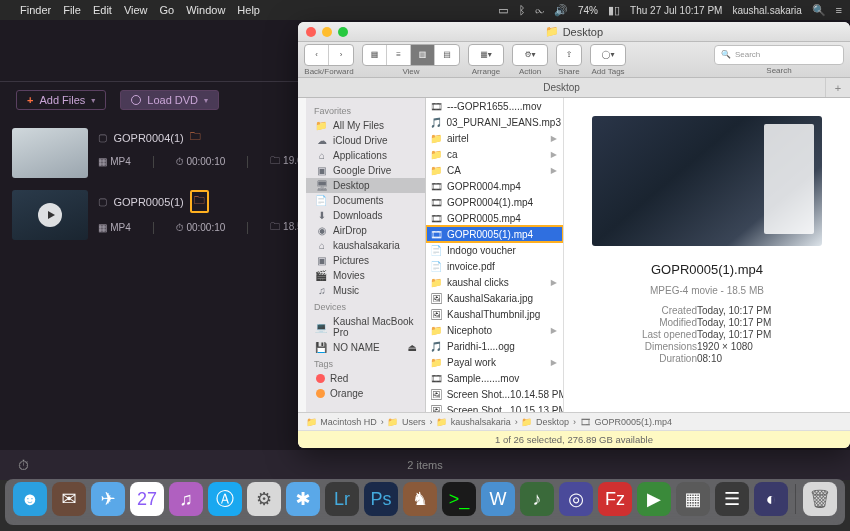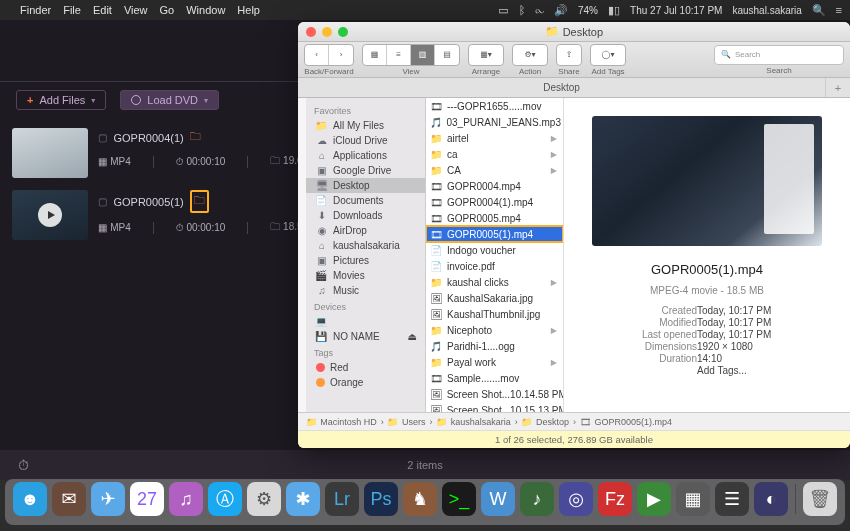--- a/index.html
+++ b/index.html
@@ -298,20 +298,21 @@
           </div>
           <div class="sb-item">
             <span class="sb-ico">♫</span>
             <span>Music</span>
           </div>
         </div>
       <div class="sb-head">Devices</div>
       <div id="sb-dev">
           <div class="sb-item">
             <span class="sb-ico">💻</span>
+            <span>Kaushal MacBook Pro</span>
           </div>
           <div class="sb-item">
             <span class="sb-ico">💾</span>
             <span>NO NAME</span>
             <span style="margin-left:auto">⏏</span>
           </div>
         </div>
       <div class="sb-head">Tags</div>
       <div id="sb-tags">
           <div class="sb-item">
@@ -429,25 +430,21 @@
             <div>
               <span class="lbl">Last opened</span>
               <span class="val">Today, 10:17 PM</span>
             </div>
             <div>
               <span class="lbl">Dimensions</span>
               <span class="val">1920 × 1080</span>
             </div>
             <div>
               <span class="lbl">Duration</span>
-              <span class="val">14:10</span>
-            </div>
-            <div>
-              <span class="lbl"></span>
-              <span class="val add-tags">Add Tags...</span>
+              <span class="val">08:10</span>
             </div>
           </div>
       </div>
     </div>
   </div>
   <div class="pathbar" id="pathbar">
       <span class="pathseg"><span>📁</span>Macintosh HD</span>
       <span>›</span>
       <span class="pathseg"><span>📁</span>Users</span>
       <span>›</span>

